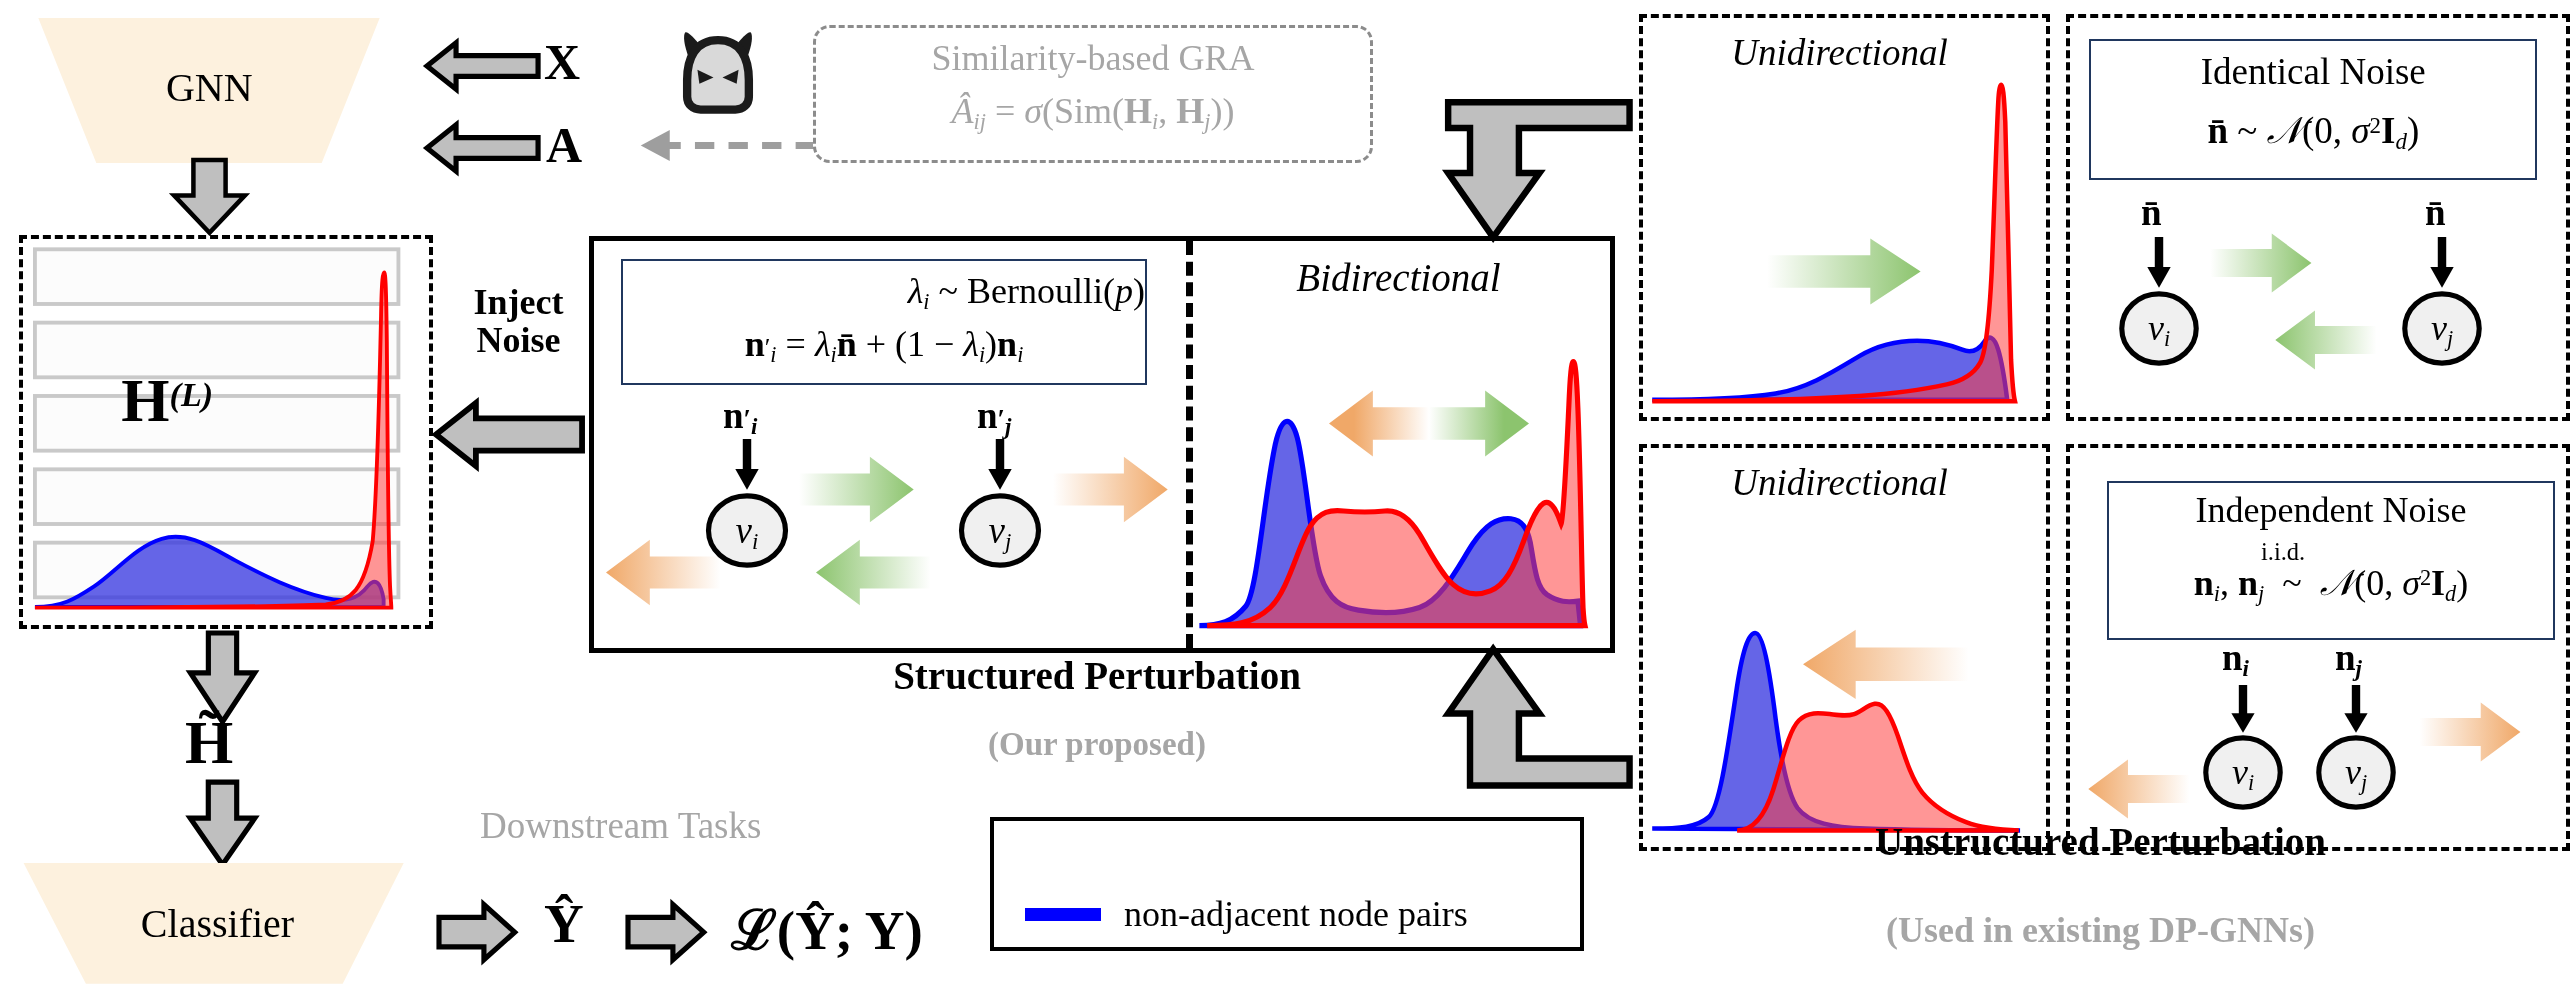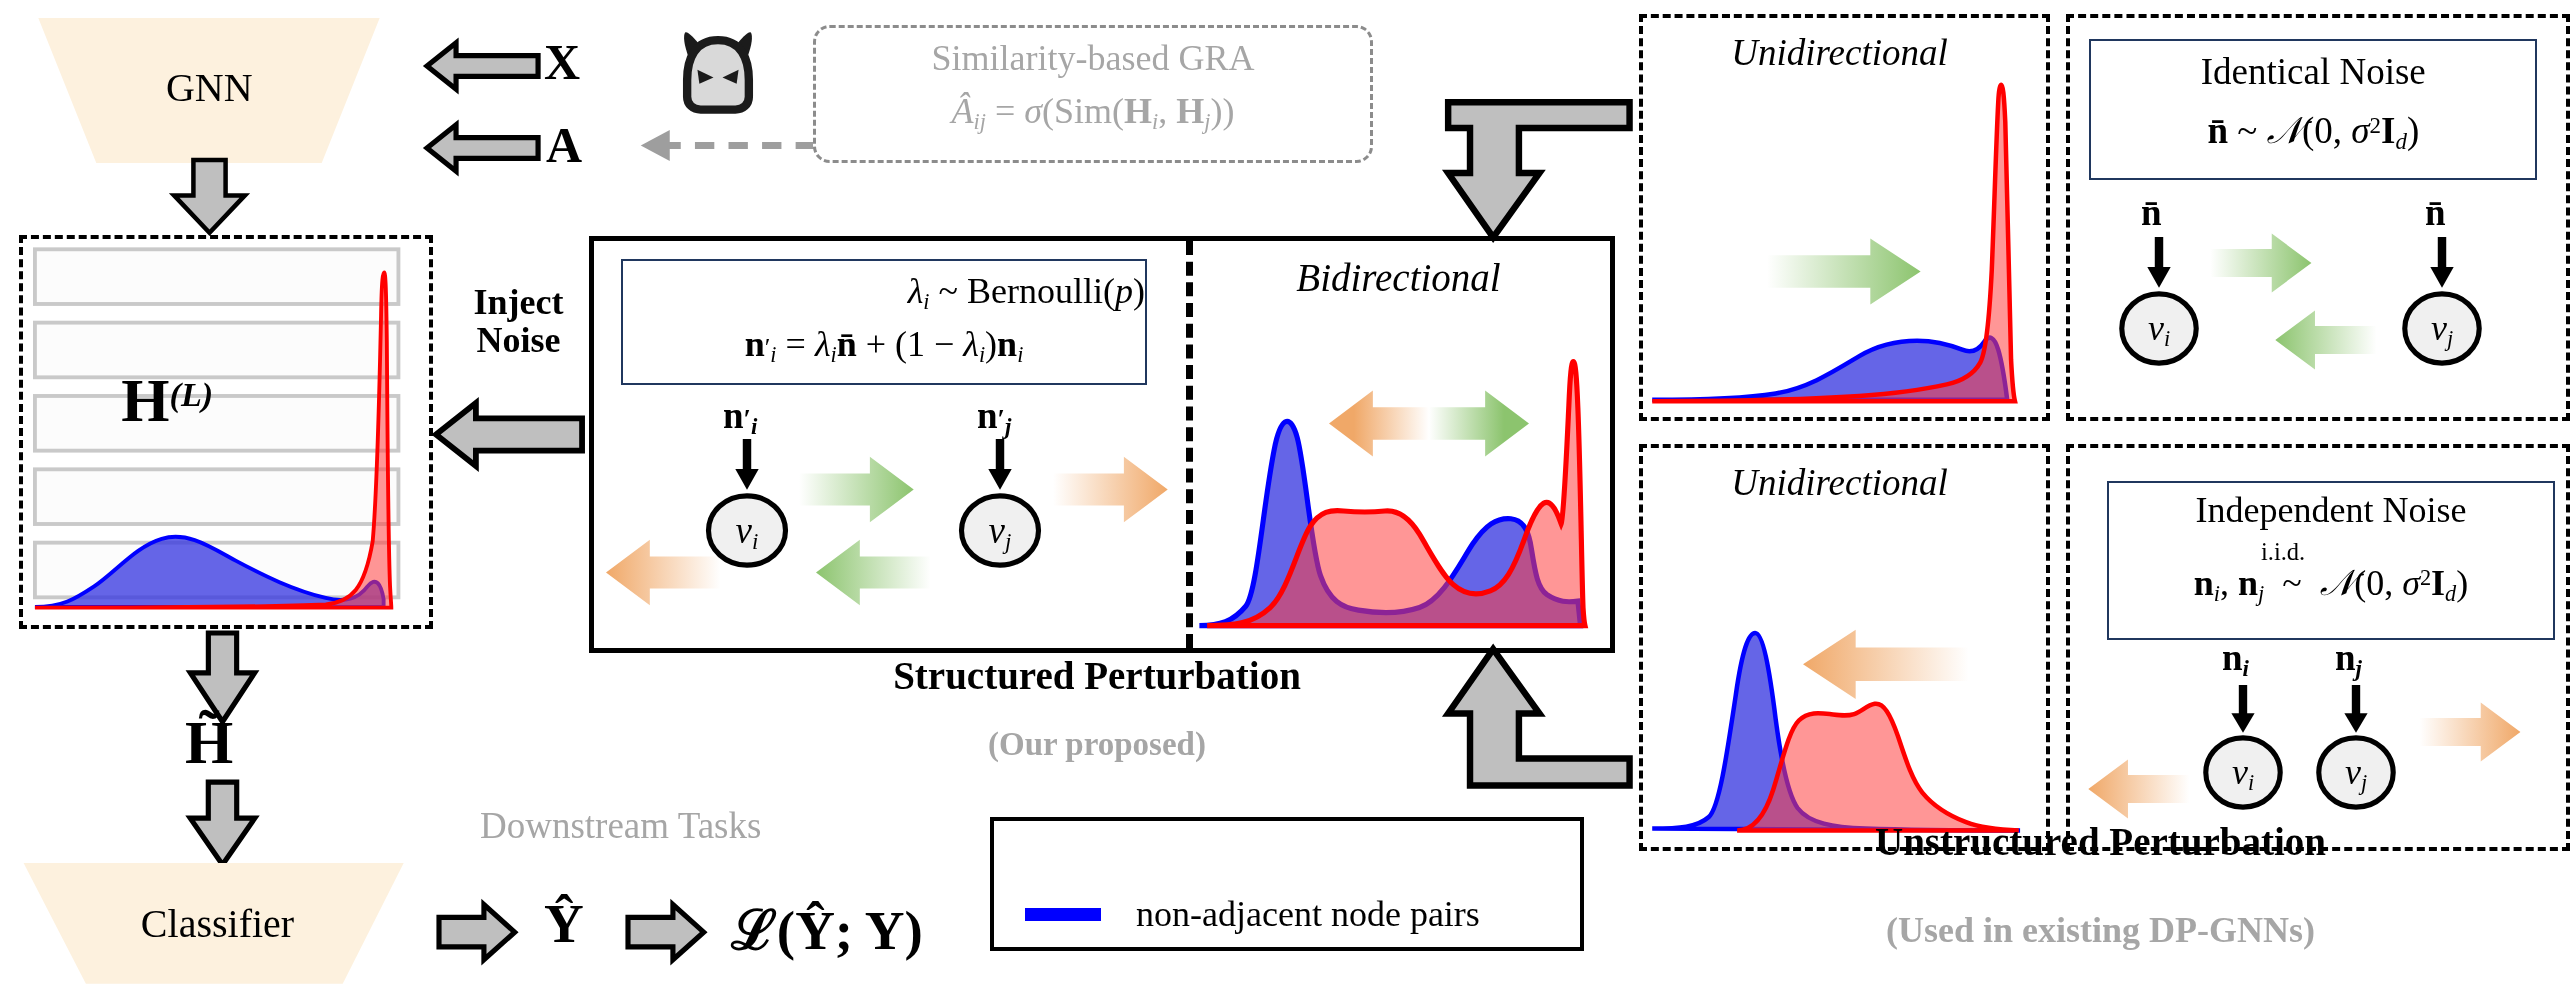--- a/index.html
+++ b/index.html
@@ -269,21 +269,21 @@
         <polygon points="155,30 68,30 68,4 0,55 68,106 68,80 155,80" fill="url(#gBiL)"></polygon>
         <polygon points="155,30 242,30 242,4 310,55 242,106 242,80 155,80" fill="url(#gBiR)"></polygon>
       </svg>
     </div>
   </div>
 
   <div class="abs bold" style="left:589px;top:653px;width:1016px;text-align:center;font-size:39px;">Structured Perturbation</div>
   <div class="abs bold gray" style="left:589px;top:726px;width:1016px;text-align:center;font-size:33px;">(Our proposed)</div>
 
   <div class="abs" style="left:990px;top:817px;border:4.5px solid #000;background:#fff;width:586px;height:126px;">
-    <div class="abs" style="left:31px;top:72px;display:flex;align-items:center;gap:35px;">
+    <div class="abs" style="left:31px;top:72px;display:flex;align-items:center;gap:23px;">
       <span style="display:inline-block;width:76px;height:13px;background:#0000ff;"></span>
       <span style="font-size:36px;">non-adjacent node pairs</span>
     </div>
   </div>
 
   <div class="abs" style="left:1443px;top:97px;">
     <svg width="193" height="161" viewBox="0 0 300 250">
       <polygon points="8,8 290,8 290,48 118,48 118,118 150,118 78,218 8,118 42,118 42,48 8,48" fill="#bfbfbf" stroke="#000" stroke-width="10" stroke-linejoin="miter"></polygon>
     </svg>
   </div>

